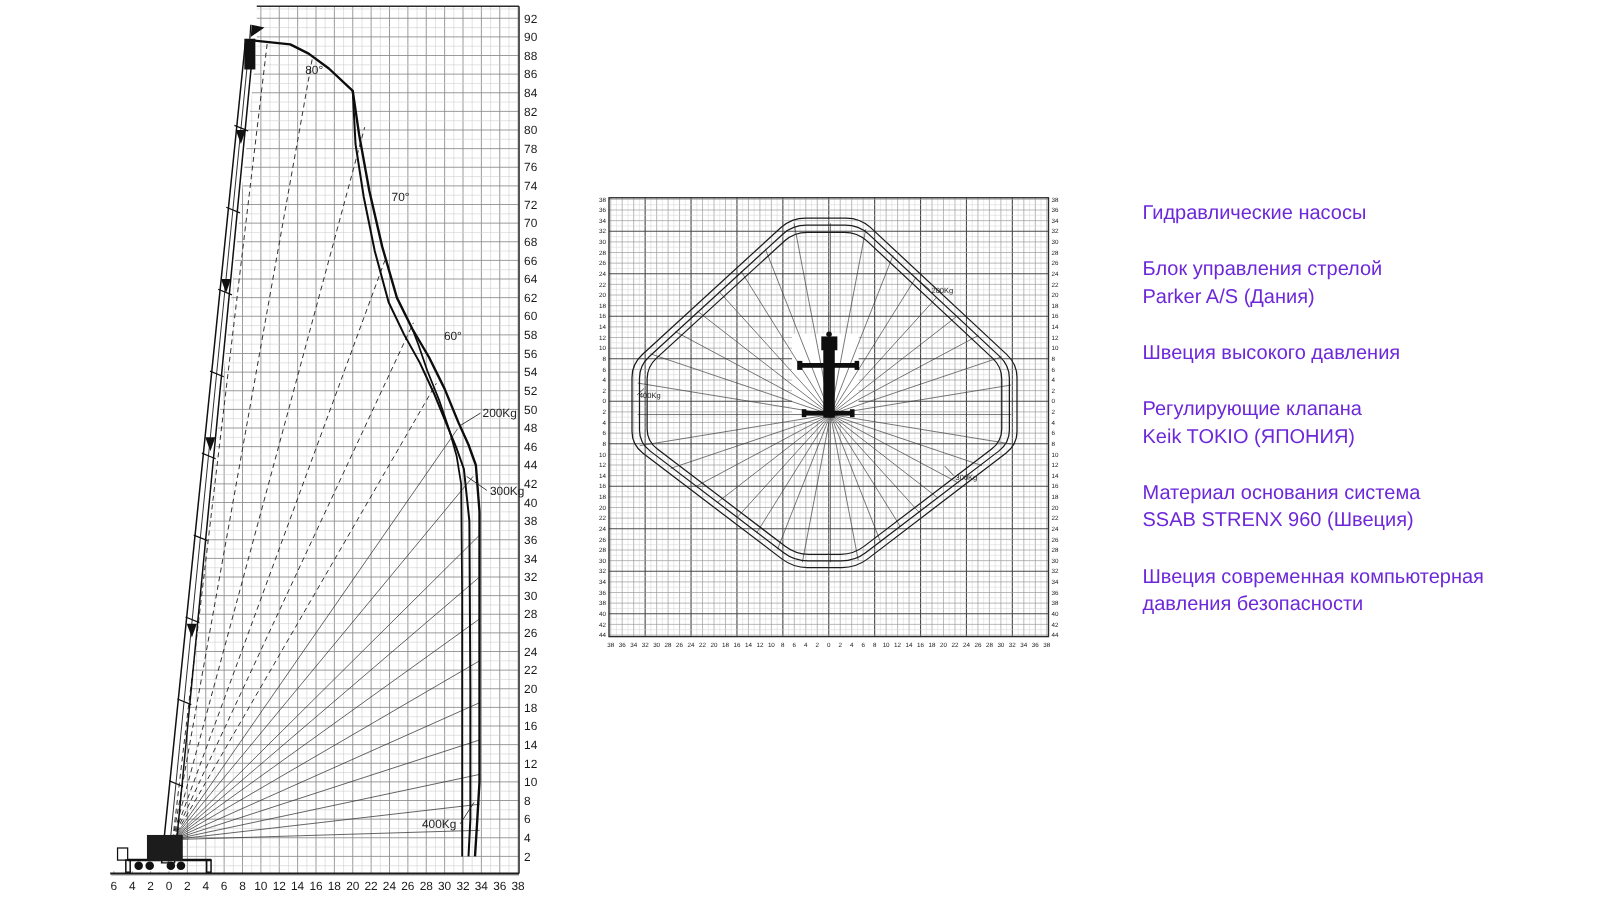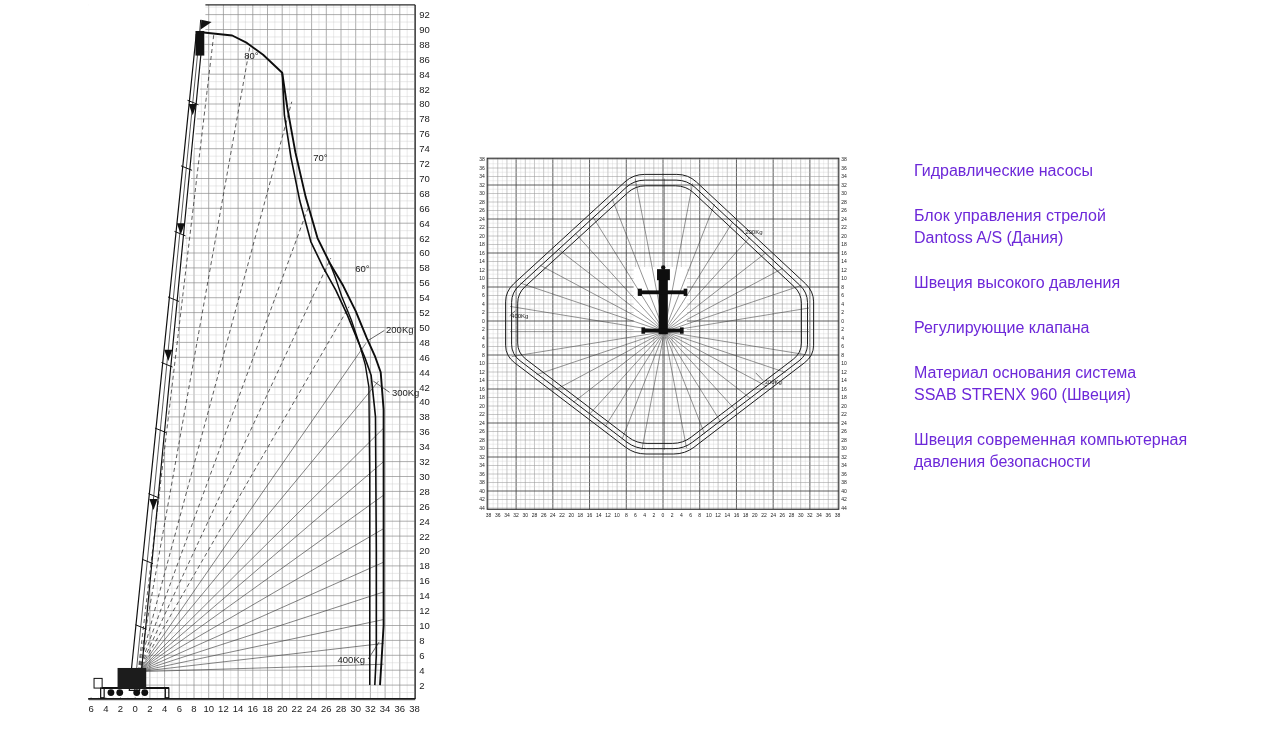--- a/index.html
+++ b/index.html
@@ -652,27 +652,28 @@
         <text x="352.24" y="368.275" font-size="5" fill="#1a1a1a" text-anchor="middle">36</text>
         <text x="361.41999999999996" y="368.275" font-size="5" fill="#1a1a1a" text-anchor="middle">38</text>
       </g>
     </svg>
   <div class="features">
     <div class="feature-item">
       <div>Гидравлические насосы</div>
     </div>
     <div class="feature-item">
       <div>Блок управления стрелой</div>
-      <div>Dantoss A/S (Дания)</div>
+      <div>Parker A/S (Дания)</div>
     </div>
     <div class="feature-item">
       <div>Швеция высокого давления</div>
     </div>
     <div class="feature-item">
       <div>Регулирующие клапана</div>
+      <div>Keik TOKIO (ЯПОНИЯ)</div>
     </div>
     <div class="feature-item">
       <div>Материал основания система</div>
       <div>SSAB STRENX 960 (Швеция)</div>
     </div>
     <div class="feature-item">
       <div>Швеция современная компьютерная</div>
       <div>давления безопасности</div>
     </div>
   </div>

